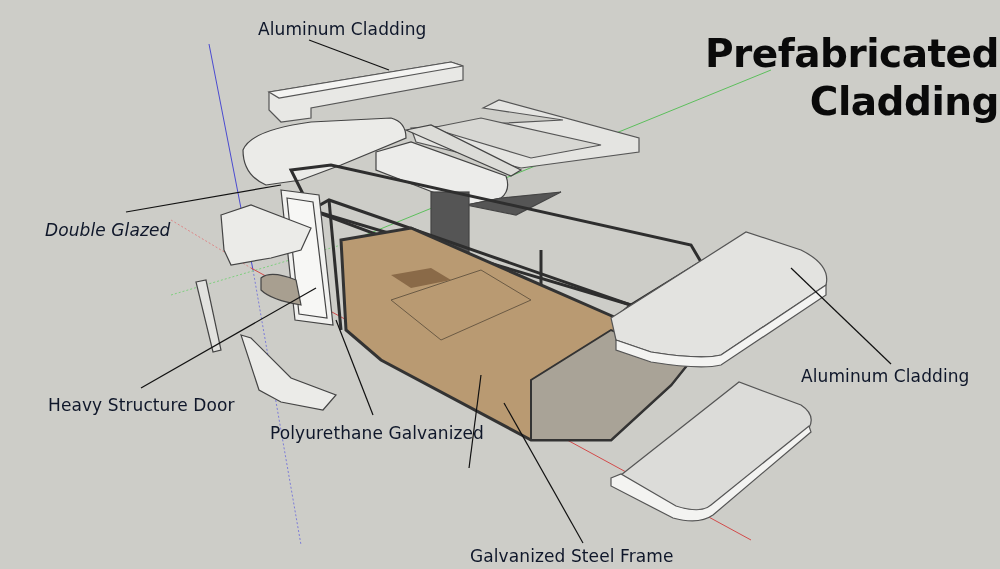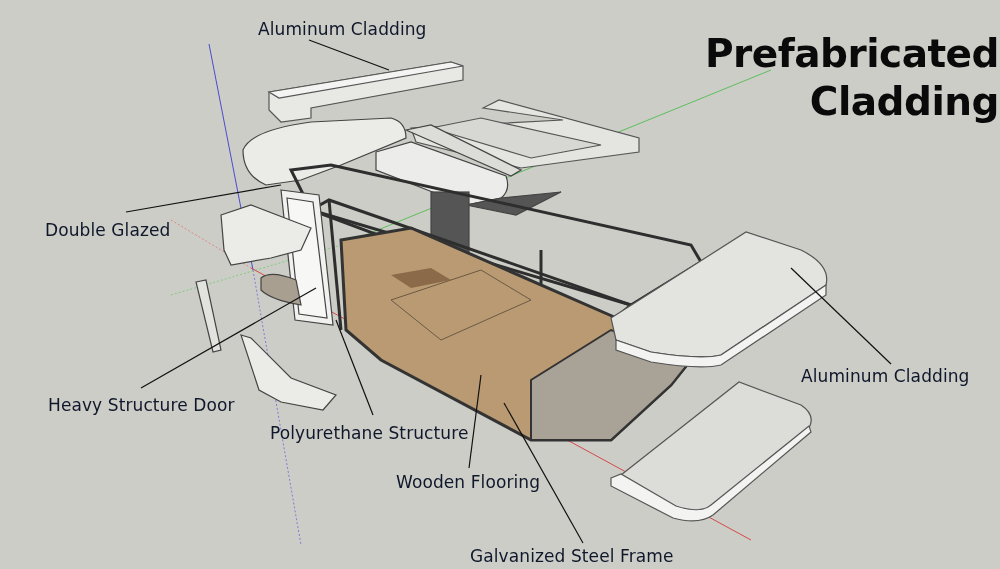--- a/index.html
+++ b/index.html
@@ -91,20 +91,19 @@
       <line x1="880" y1="364" x2="780" y2="268"></line>
     </g>
   </svg>
 
   <div class="title">
     <div>Prefabricated</div>
     <div>Cladding</div>
   </div>
 
   <div class="label" style="left:247px;top:19px;">Aluminum Cladding</div>
-  <div class="label" style="left:34px;top:220px;">Double Glazed</div>
+  <div class="label" style="left:34px;top:220px;font-style:italic;">Double Glazed</div>
   <div class="label" style="left:37px;top:395px;">Heavy Structure Door</div>
-  <div class="label" style="left:259px;top:423px;">Polyurethane Structure</div>
-  <div class="label" style="left:385px;top:472px;">Wooden Flooring</div>
+  <div class="label" style="left:259px;top:423px;">Polyurethane Galvanized</div>
   <div class="label" style="left:459px;top:546px;">Galvanized Steel Frame</div>
   <div class="label" style="left:790px;top:366px;">Aluminum Cladding</div>
 
 </div>
 
 </body></html>

